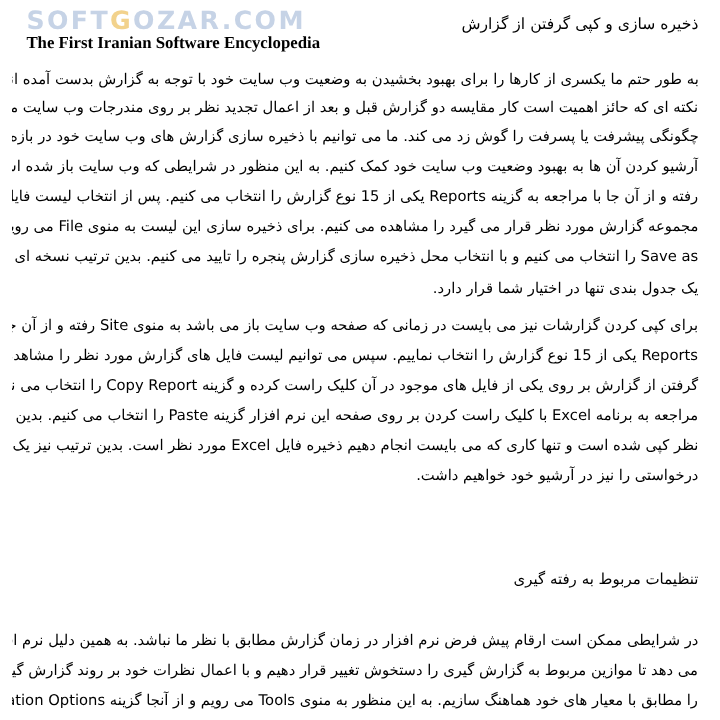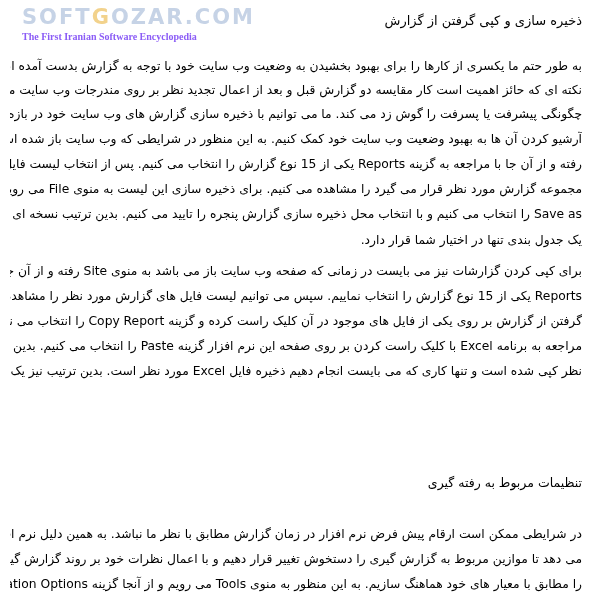--- a/index.html
+++ b/index.html
@@ -5,21 +5,21 @@
   html, body { margin:0; padding:0; background:#ffffff; }
   body { width:600px; height:600px; overflow:hidden; position:relative; font-family:"DejaVu Sans", sans-serif; color:#000; }
   .doc { position:absolute; left:0; top:0; width:594px; height:600px; direction:rtl; }
   .title { position:absolute; right:12px; top:12px; font-size:13px; line-height:18px; white-space:nowrap; }
   .line { position:absolute; right:12px; left:10px; font-size:12.3px; line-height:17px; white-space:nowrap; overflow:hidden; text-align:justify; text-align-last:justify; }
   .line.last { text-align-last:right; left:auto; }
   .heading { position:absolute; right:12px; top:474px; font-size:12.5px; line-height:17px; white-space:nowrap; }
   .wm { position:absolute; left:22px; top:6px; direction:ltr; pointer-events:none; }
   .wm-logo { font-family:"DejaVu Sans", sans-serif; font-weight:bold; font-size:21px; letter-spacing:2px; color:#c6d3e6; line-height:22px; }
   .wm-logo .accent { color:#f2d28c; }
-  .wm-sub { font-family:"Liberation Serif", serif; font-weight:bold; font-size:10px; color:#8b5cf6; line-height:15px; margin-top:1px; }
+  .wm-sub { font-family:"Liberation Serif", serif; font-weight:bold; font-size:14px; color:#000000; line-height:15px; margin-top:1px; }
 </style>
 </head>
 <body>
 
 <div class="doc">
 
   <div class="wm">
     <div class="wm-logo"><span>SOFT</span><span class="accent">G</span><span>OZAR.COM</span></div>
     <div class="wm-sub">The First Iranian Software Encyclopedia</div>
   </div>
@@ -33,20 +33,21 @@
   <div class="line" style="top:156px">رفته و از آن جا با مراجعه به گزینه Reports یکی از 15 نوع گزارش را انتخاب می کنیم. پس از انتخاب لیست فایل هایی را که در زیر</div>
   <div class="line" style="top:181px">مجموعه گزارش مورد نظر قرار می گیرد را مشاهده می کنیم. برای ذخیره سازی این لیست به منوی File می رویم و از آنجا گزینه</div>
   <div class="line" style="top:206px">Save as را انتخاب می کنیم و با انتخاب محل ذخیره سازی گزارش پنجره را تایید می کنیم. بدین ترتیب نسخه ای از گزارش به همراه</div>
   <div class="line last" style="top:232px">یک جدول بندی تنها در اختیار شما قرار دارد.</div>
 
   <div class="line" style="top:263px">برای کپی کردن گزارشات نیز می بایست در زمانی که صفحه وب سایت باز می باشد به منوی Site رفته و از آن جا با مراجعه به گزینه</div>
   <div class="line" style="top:288px">Reports یکی از 15 نوع گزارش را انتخاب نماییم. سپس می توانیم لیست فایل های گزارش مورد نظر را مشاهده نماییم. برای کپی</div>
   <div class="line" style="top:313px">گرفتن از گزارش بر روی یکی از فایل های موجود در آن کلیک راست کرده و گزینه Copy Report را انتخاب می نماییم. سپس با</div>
   <div class="line" style="top:338px">مراجعه به برنامه Excel با کلیک راست کردن بر روی صفحه این نرم افزار گزینه Paste را انتخاب می کنیم. بدین ترتیب گزارش مورد</div>
   <div class="line" style="top:363px">نظر کپی شده است و تنها کاری که می بایست انجام دهیم ذخیره فایل Excel مورد نظر است. بدین ترتیب نیز یک نسخه کپی از گزارش</div>
+  <div class="line last" style="top:388px">درخواستی را نیز در آرشیو خود خواهیم داشت.</div>
 
   <div class="heading">تنظیمات مربوط به رفته گیری</div>
 
   <div class="line" style="top:526px">در شرایطی ممکن است ارقام پیش فرض نرم افزار در زمان گزارش مطابق با نظر ما نباشد. به همین دلیل نرم افزار این امکان را به ما</div>
   <div class="line" style="top:551px">می دهد تا موازین مربوط به گزارش گیری را دستخوش تغییر قرار دهیم و با اعمال نظرات خود بر روند گزارش گیری گزارش پایانی</div>
   <div class="line" style="top:576px">را مطابق با معیار های خود هماهنگ سازیم. به این منظور به منوی Tools می رویم و از آنجا گزینه Application Options را انتخاب</div>
 
 </div>
 
 </body></html>

